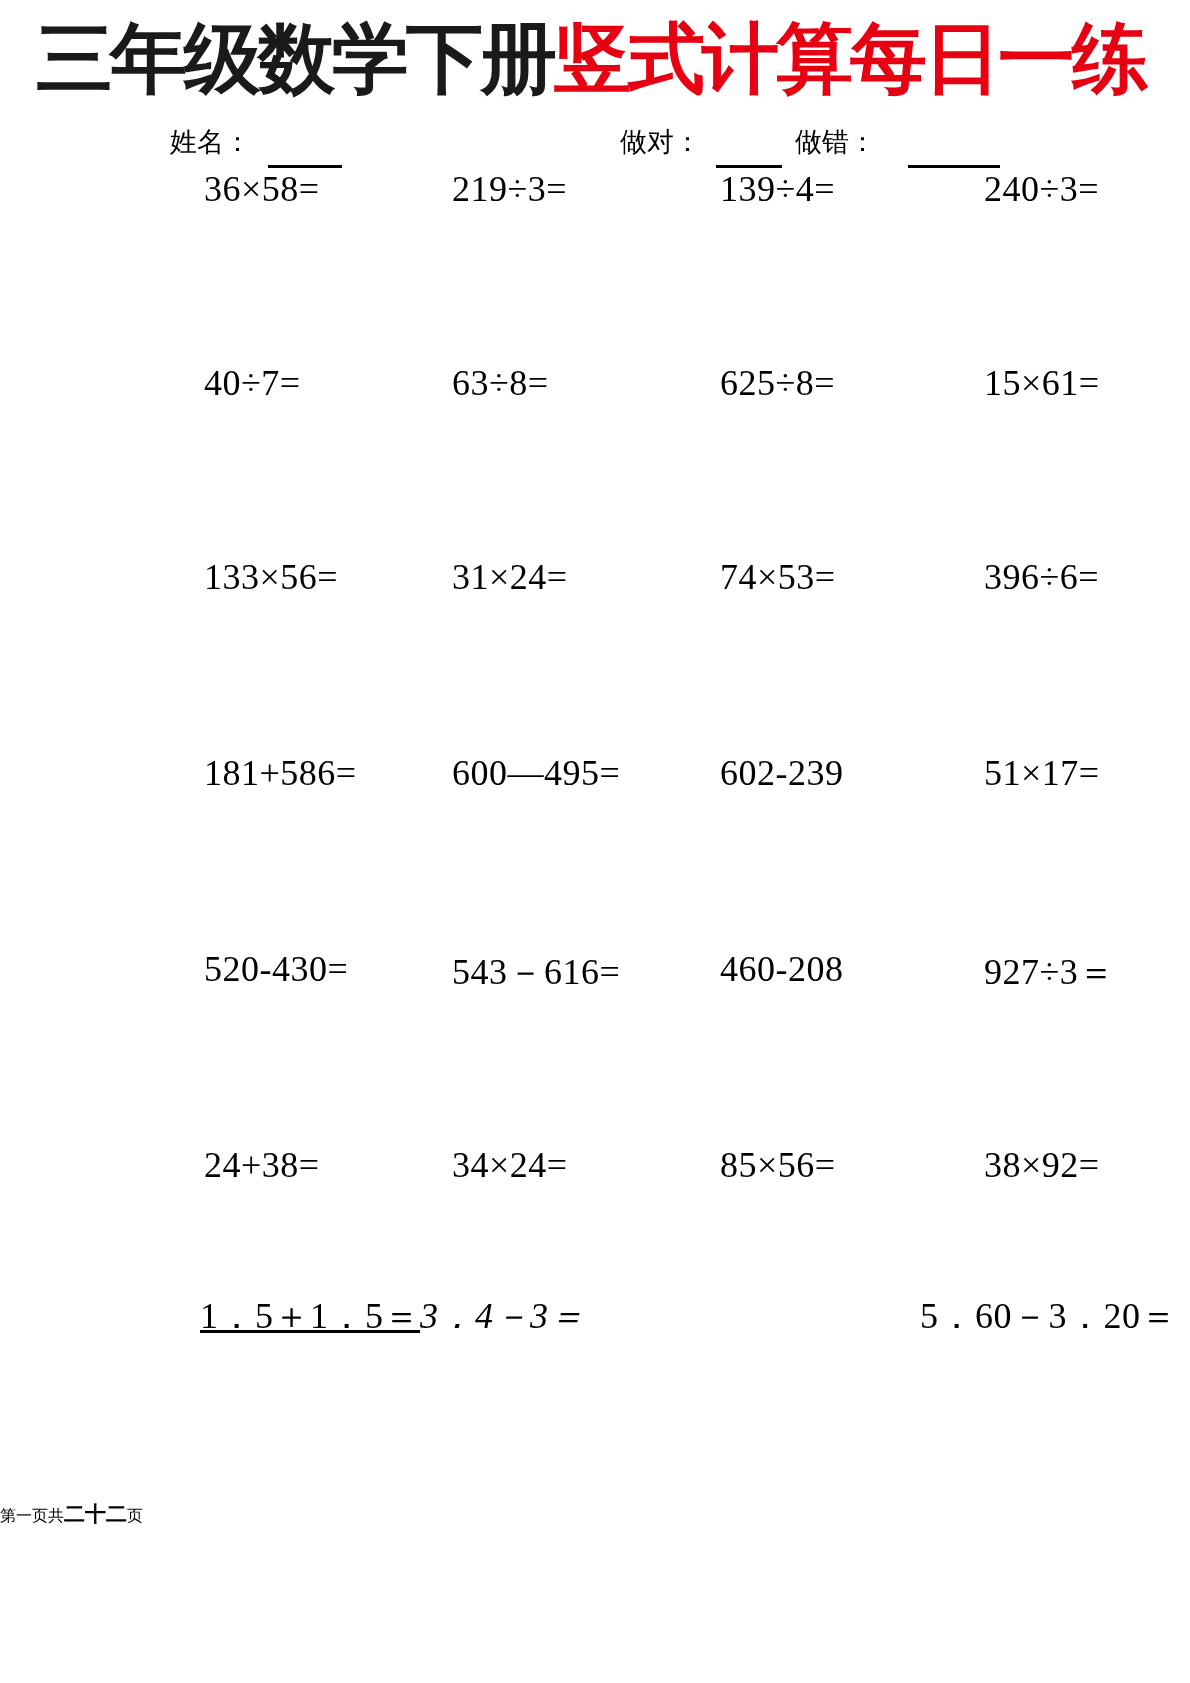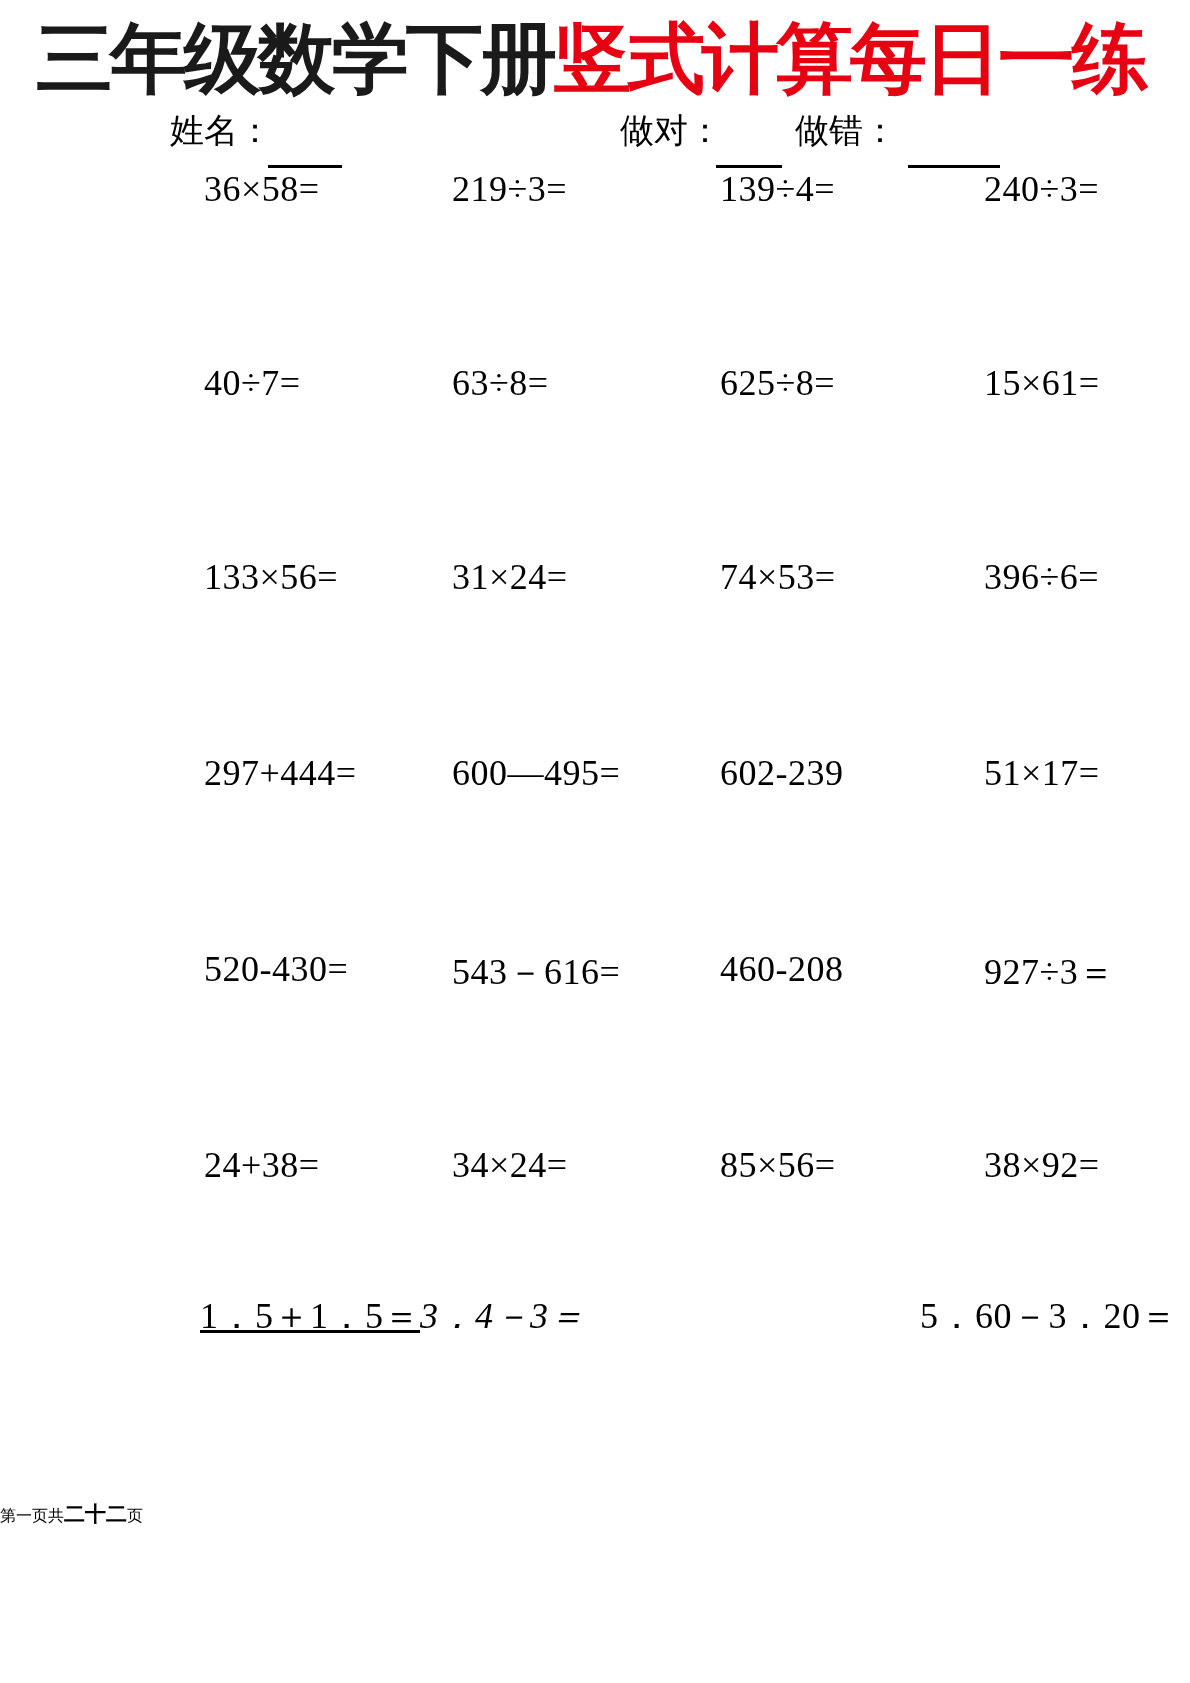--- a/index.html
+++ b/index.html
@@ -20,22 +20,22 @@
     font-weight:900;
     font-size:77px;
     letter-spacing:-3px;
     white-space:nowrap;
     line-height:1.05;
   }
   .t-black{color:#1a1a1a;}
   .t-red{color:#e60012;}
   .meta-label{
     position:absolute;
-    top:108px;
-    font-size:34px;
+    top:124px;
+    font-size:27px;
     font-family:"Liberation Serif", serif;
     white-space:nowrap;
   }
   .blank{
     position:absolute;
     top:143px;
     height:22px;
     border-bottom:3px solid #000;
   }
   .prow{position:absolute;left:0;width:100%;height:50px;margin-left:32px;}
@@ -98,21 +98,21 @@
   </div>
 
   <div class="prow" style="top:556px">
     <span class="cell c1">133×56=</span>
     <span class="cell c2">31×24=</span>
     <span class="cell c3">74×53=</span>
     <span class="cell c4">396÷6=</span>
   </div>
 
   <div class="prow" style="top:752px">
-    <span class="cell c1">297+444=</span>
+    <span class="cell c1">181+586=</span>
     <span class="cell c2">600—495=</span>
     <span class="cell c3">602-239</span>
     <span class="cell c4">51×17=</span>
   </div>
 
   <div class="prow" style="top:948px">
     <span class="cell c1">520-430=</span>
     <span class="cell c2">543－616=</span>
     <span class="cell c3">460-208</span>
     <span class="cell c4">927÷3＝</span>

